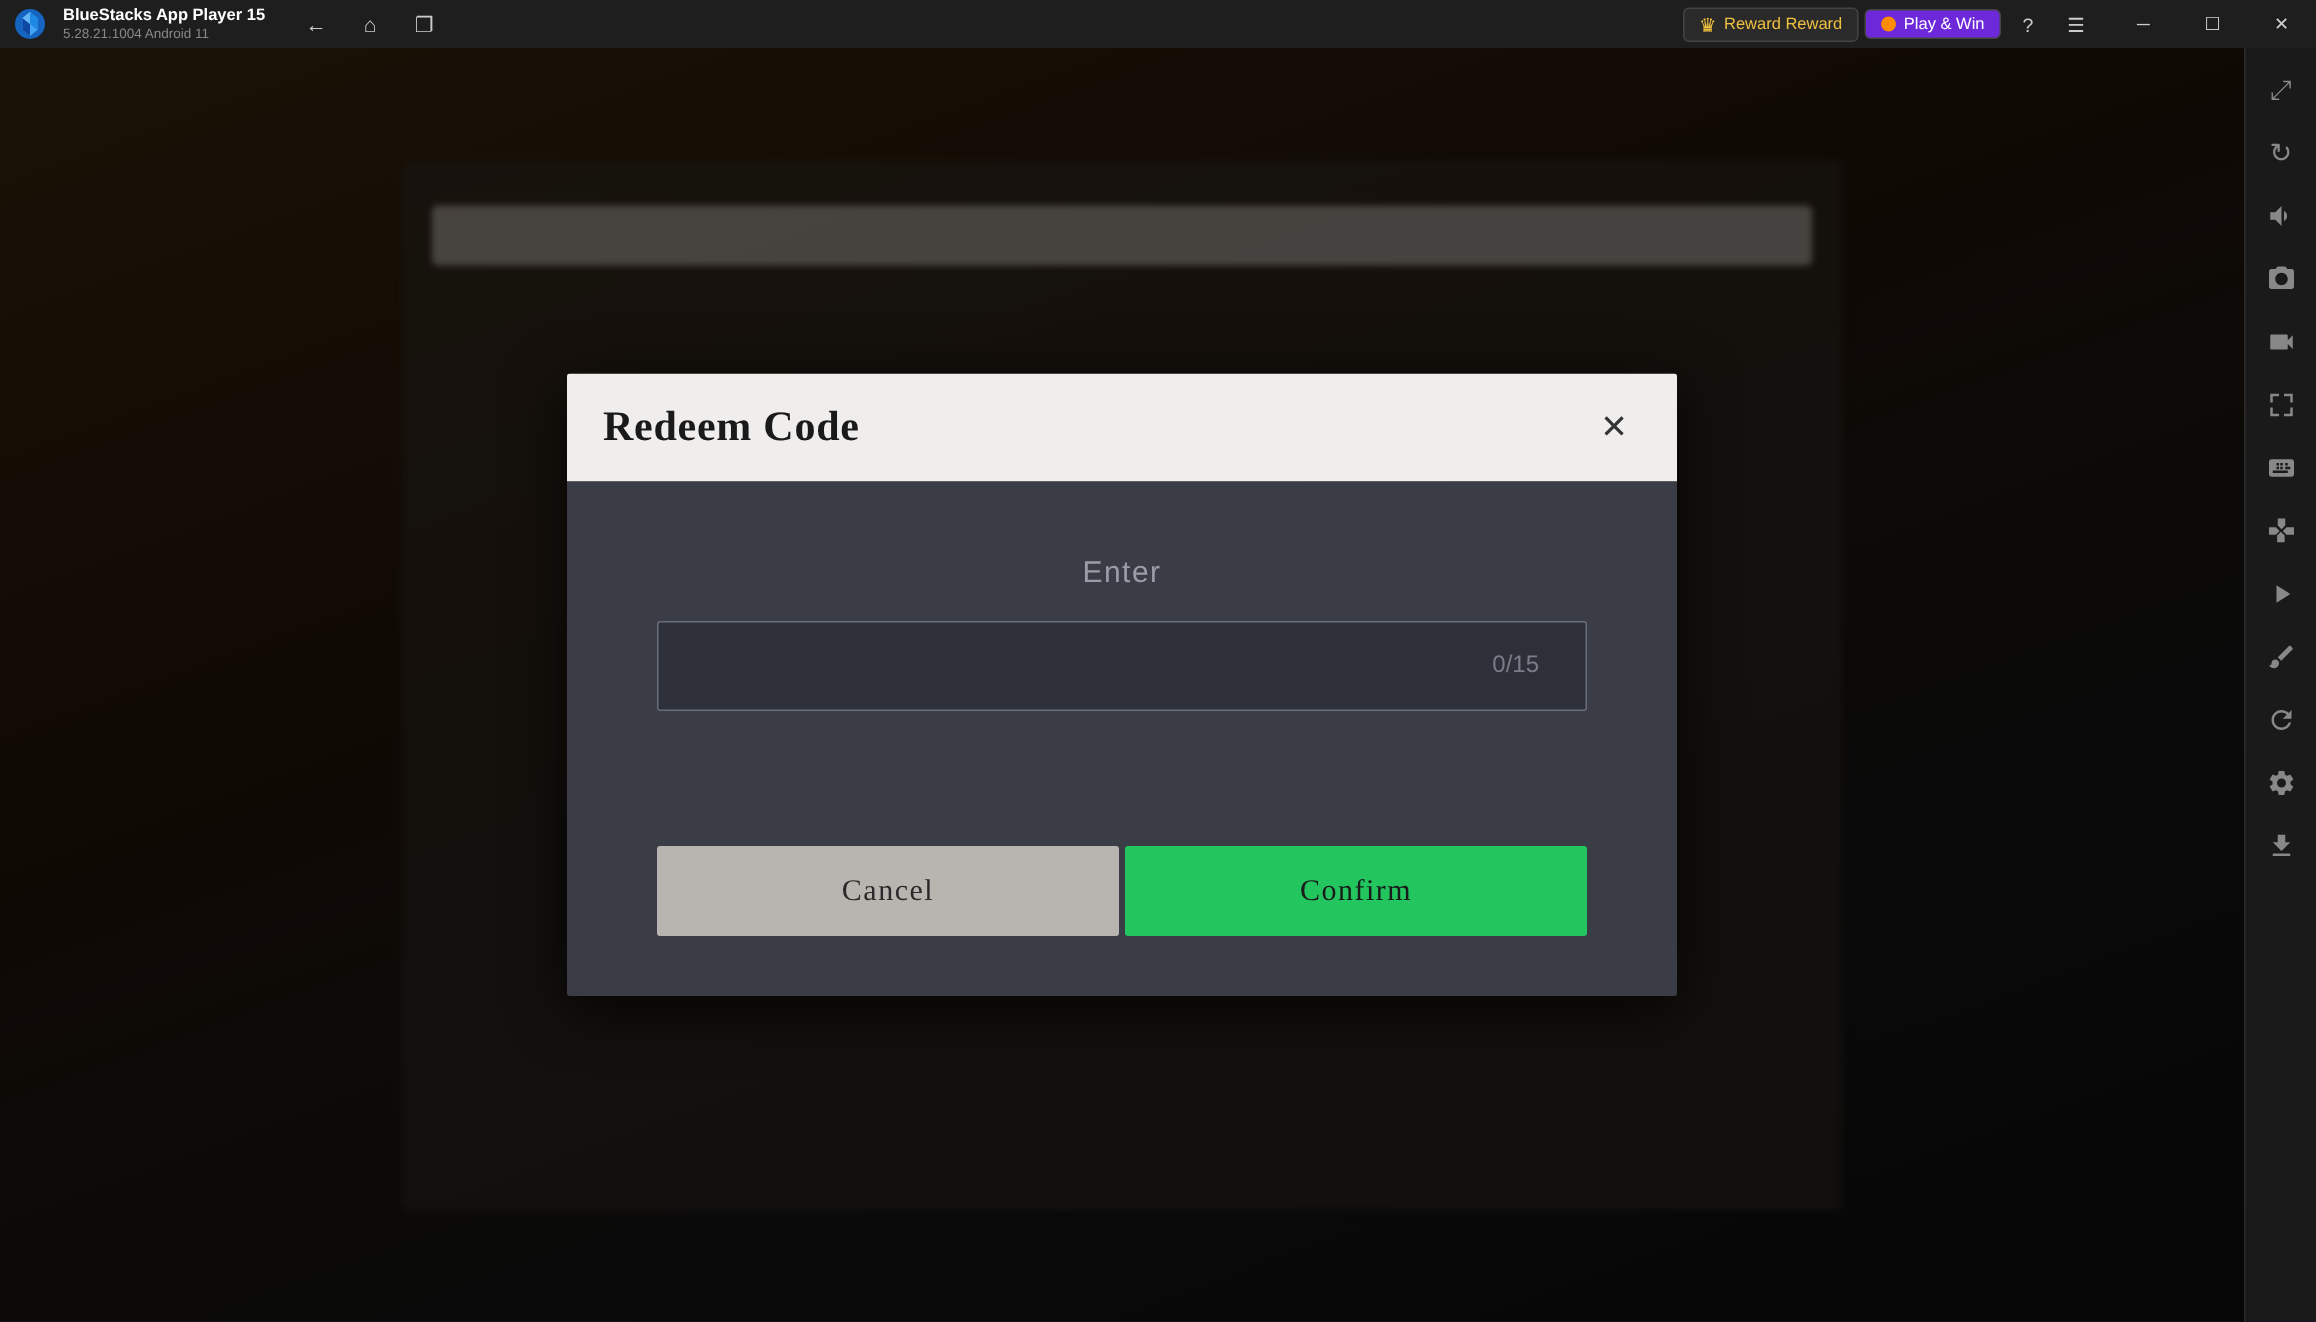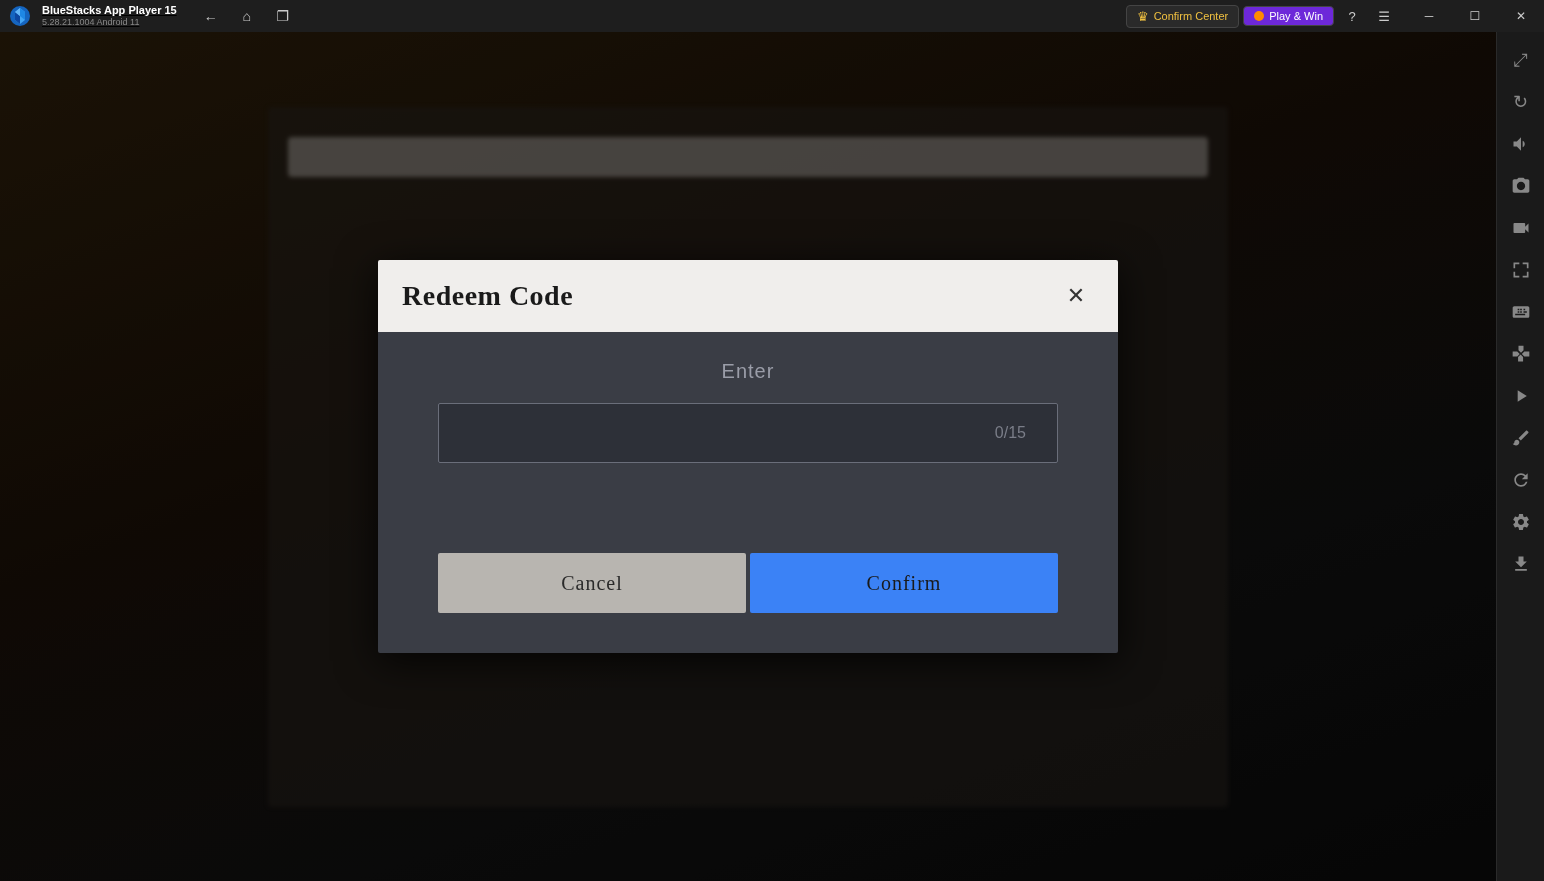--- a/index.html
+++ b/index.html
@@ -37,21 +37,20 @@
 
     .titlebar-logo svg {
       width: 24px;
       height: 24px;
     }
 
     .titlebar-appname {
       display: flex;
       flex-direction: column;
       margin-left: 6px;
-      text-decoration: underline;
     }
 
     .titlebar-appname .name {
       color: #ffffff;
       font-size: 11px;
       font-weight: 600;
       line-height: 1.2;
     }
 
     .titlebar-appname .version {
@@ -266,21 +265,21 @@
       align-items: center;
       justify-content: center;
       font-size: 22px;
       color: #333;
       cursor: pointer;
       border-radius: 2px;
     }
 
     .modal-body {
       background: #3a3d45;
-      padding: 28px 60px 40px;
+      padding: 50px 60px 40px;
     }
 
     .modal-enter-label {
       text-align: center;
       font-size: 20px;
       color: #9a9da8;
       margin-bottom: 20px;
       letter-spacing: 1px;
     }
 
@@ -333,21 +332,21 @@
       border-radius: 2px;
       letter-spacing: 1px;
     }
 
     .cancel-btn {
       background: #b8b5b0;
       color: #2a2a2a;
     }
 
     .confirm-btn {
-      background: #3b82f6;
+      background: #22c55e;
       color: #1a1a1a;
     }
 
     
     .orange-dot {
       width: 10px;
       height: 10px;
       border-radius: 50%;
       background: #ff8c00;
       display: inline-block;
@@ -376,21 +375,21 @@
     <div class="titlebar-nav-btn">←</div>
     <div class="titlebar-nav-btn">⌂</div>
     <div class="titlebar-nav-btn">❐</div>
   </div>
 
   <div class="titlebar-spacer"></div>
 
   <div class="titlebar-actions">
     <div class="reward-center-btn">
       <span style="color:#f0c040; font-size:13px;">♛</span>
-      <span>Confirm Center</span>
+      <span>Reward Reward</span>
     </div>
     <div class="play-win-btn">
       <span class="orange-dot"></span>
       <span>Play &amp; Win</span>
     </div>
     <div class="titlebar-icon-btn">?</div>
     <div class="titlebar-icon-btn">☰</div>
   </div>
 
   <div class="window-controls">

